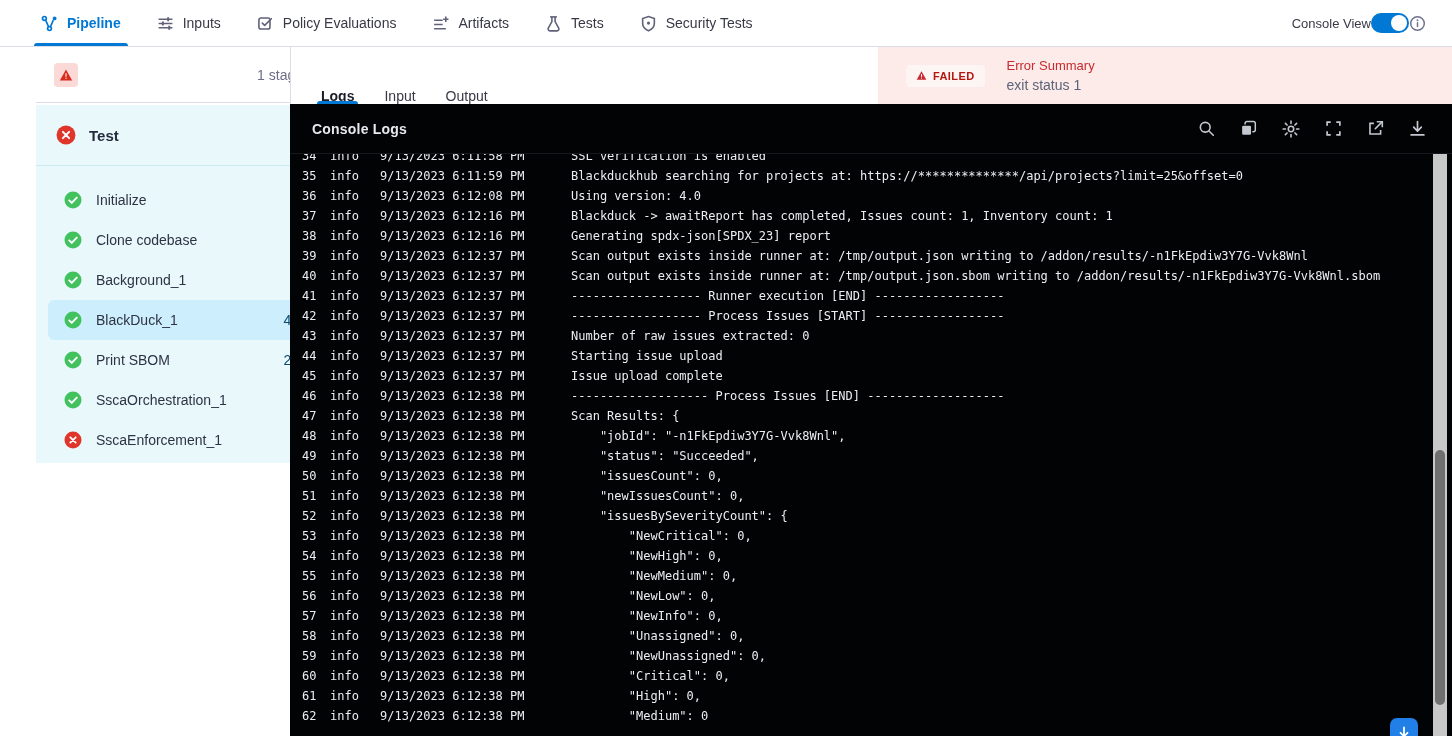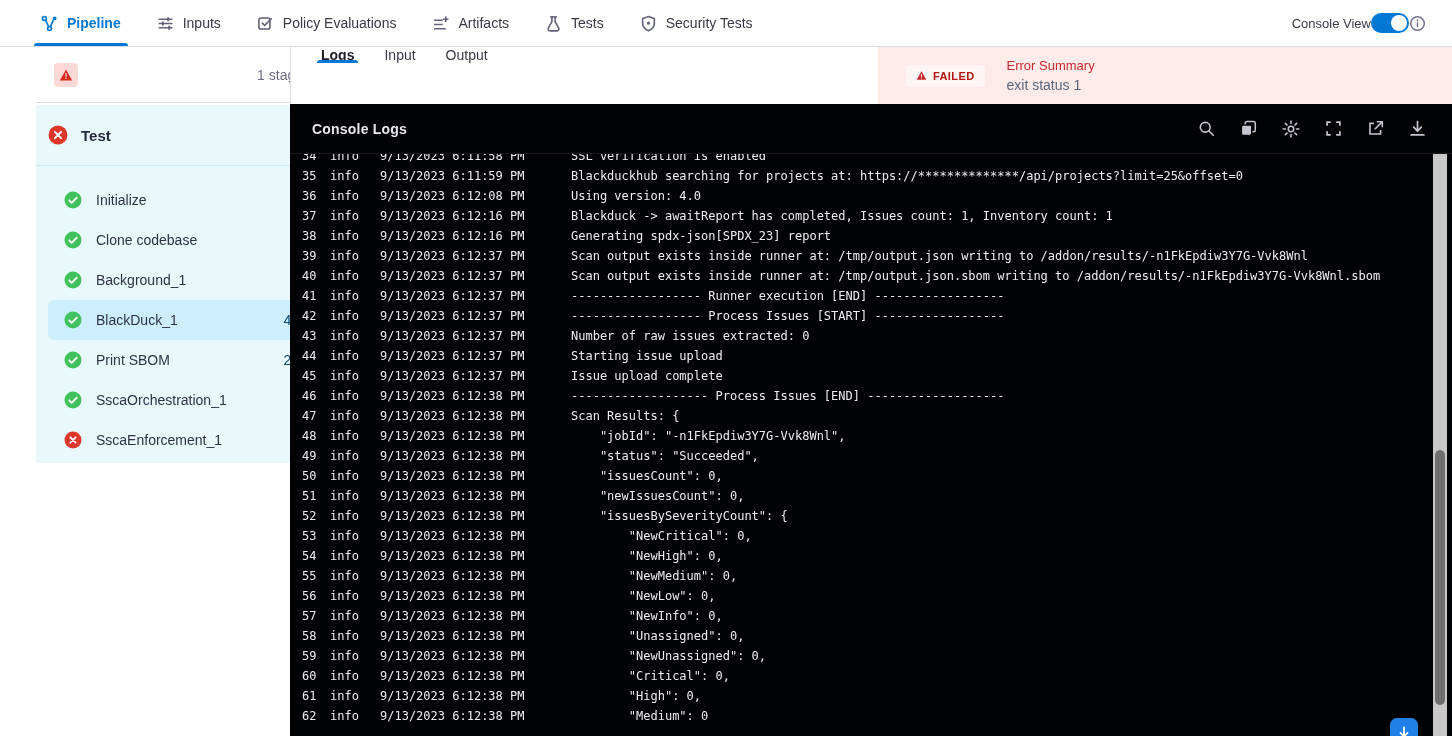--- a/index.html
+++ b/index.html
@@ -36,37 +36,37 @@
 
   
   .sidebar { position:absolute; left:0; top:47px; width:290px; bottom:0; background:#fff;margin-left:36px; }
   .sb-top {
     height:56px; border-bottom:1px solid #dcdde5; border-right:1px solid #dcdde5;
     display:flex; align-items:center; justify-content:space-between; padding:0 22px 0 18px; background:#fff;
   }
   .warn-pill { width:24px; height:24px; border-radius:4px; background:#fbd9d6; display:flex; align-items:center; justify-content:center; color:#da291d; }
   .stage-count { font-size:14px; color:#6b6d85; }
   .accordion { position:absolute; top:58px; left:0; width:290px; height:358px; background:#e9f8fb; }
-  .stage-row { height:61px; display:flex; align-items:center; padding:0 20px 0 12px; border-bottom:1px solid #cdeaf0; cursor:pointer; }
+  .stage-row { height:61px; display:flex; align-items:center; padding:0 20px 0 20px; border-bottom:1px solid #cdeaf0; cursor:pointer; }
   .stage-name { margin-left:13px; font-size:15px; font-weight:700; color:#252b3c; flex:1; }
   .chevron { color:#0278d5; display:flex; }
   .steps { padding-top:14px; }
   .step {
     height:40px; display:flex; align-items:center; padding:0 16px 0 16px;
     border-radius:6px; margin:0 4px 0 12px; cursor:pointer;
   }
   .step[data-selected="true"] { background:#cdeffd; }
   .step .sicon { display:flex; }
   .step-label { margin-left:14px; font-size:14px; color:#2d3345; flex:1; }
   .step-duration { font-size:14px; color:#0c4a6e; }
 
   
   .main-tabs {
     position:absolute; left:290px; top:47px; width:588px; height:57px; background:#fff;
-    border-left:1px solid #dcdde5; display:flex; align-items:flex-start; padding-left:30px; gap:30px;
+    border-left:1px solid #dcdde5; display:flex; align-items:flex-end; padding-left:30px; gap:30px;
   }
   .m-tab { font-size:14px; color:#383946; display:flex; align-items:center; position:relative; cursor:pointer; }
   .m-tab.active { font-weight:700; color:#1b1c28; }
   .m-tab.active::after {
     content:""; position:absolute; left:-4px; right:-4px; bottom:0; height:3px;
     background:#0278d5; border-radius:3px 3px 0 0;
   }
 
   
   .error-strip {

